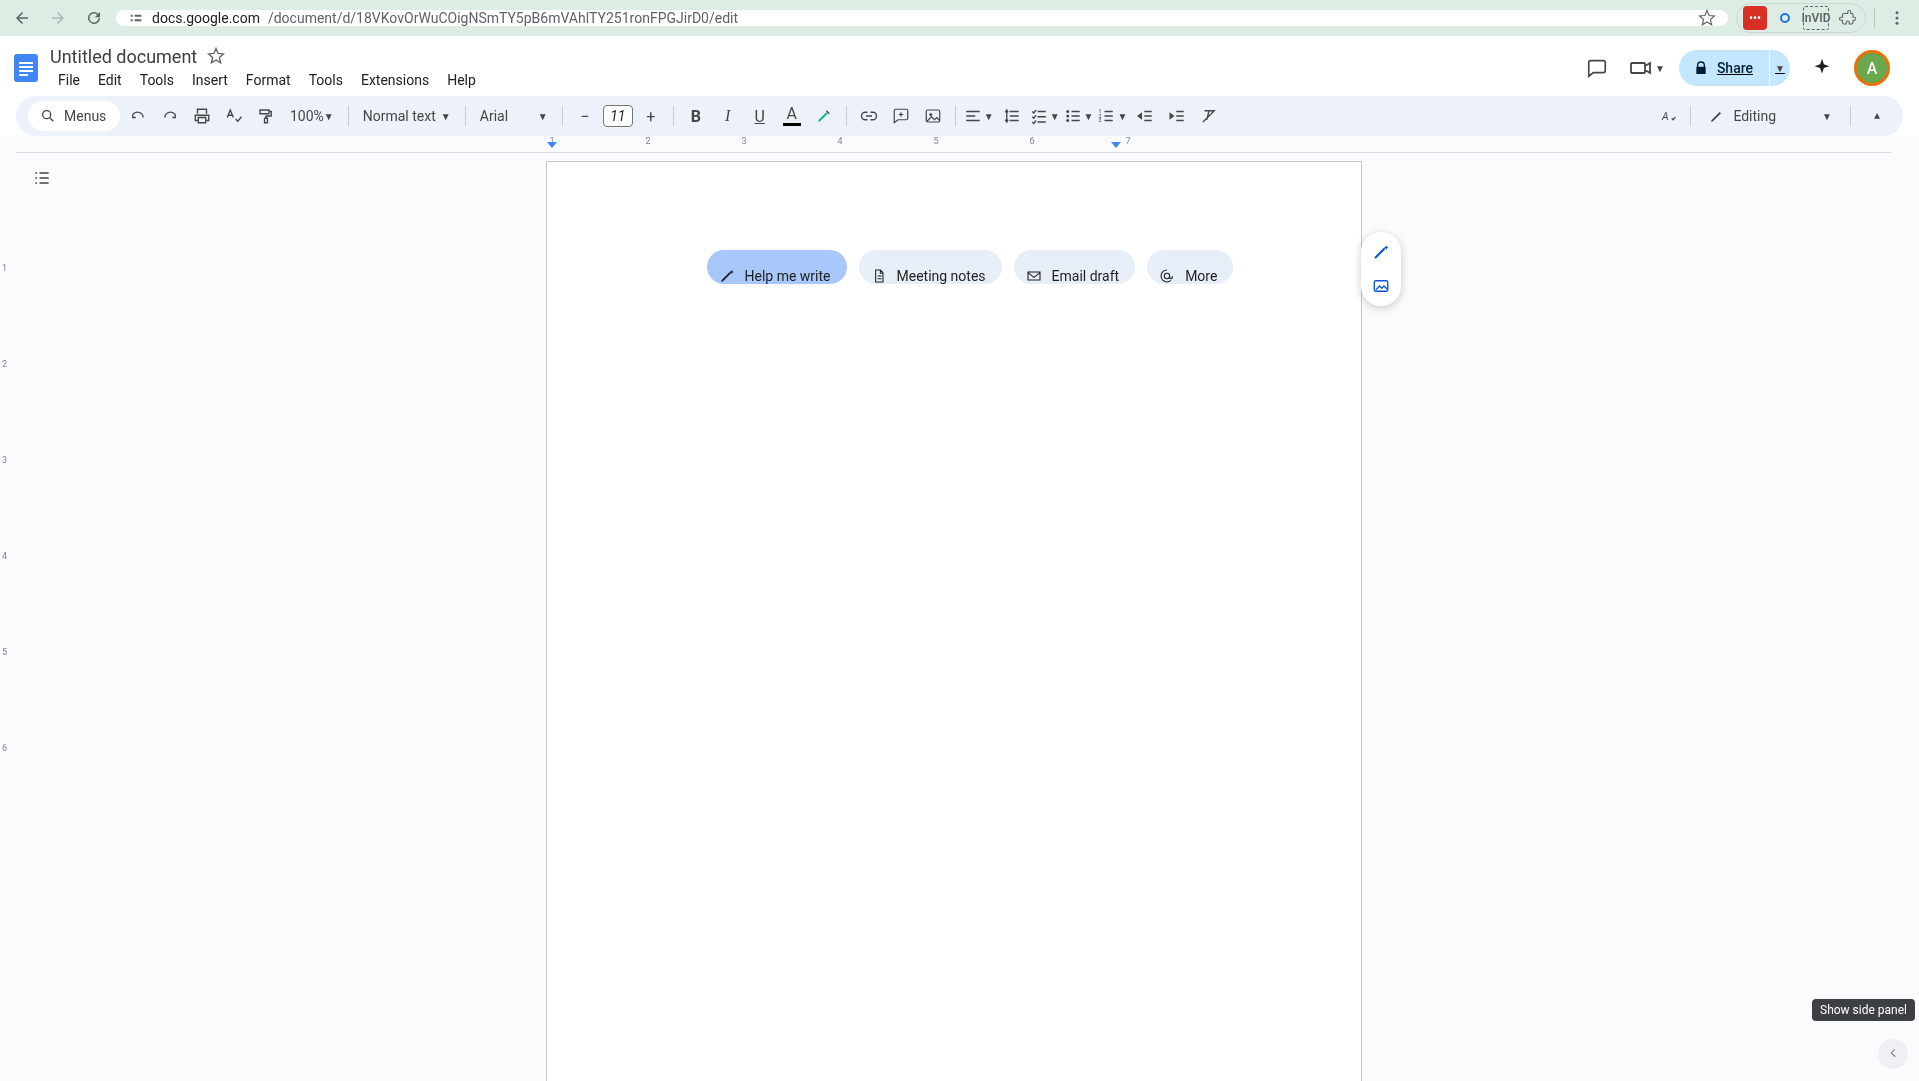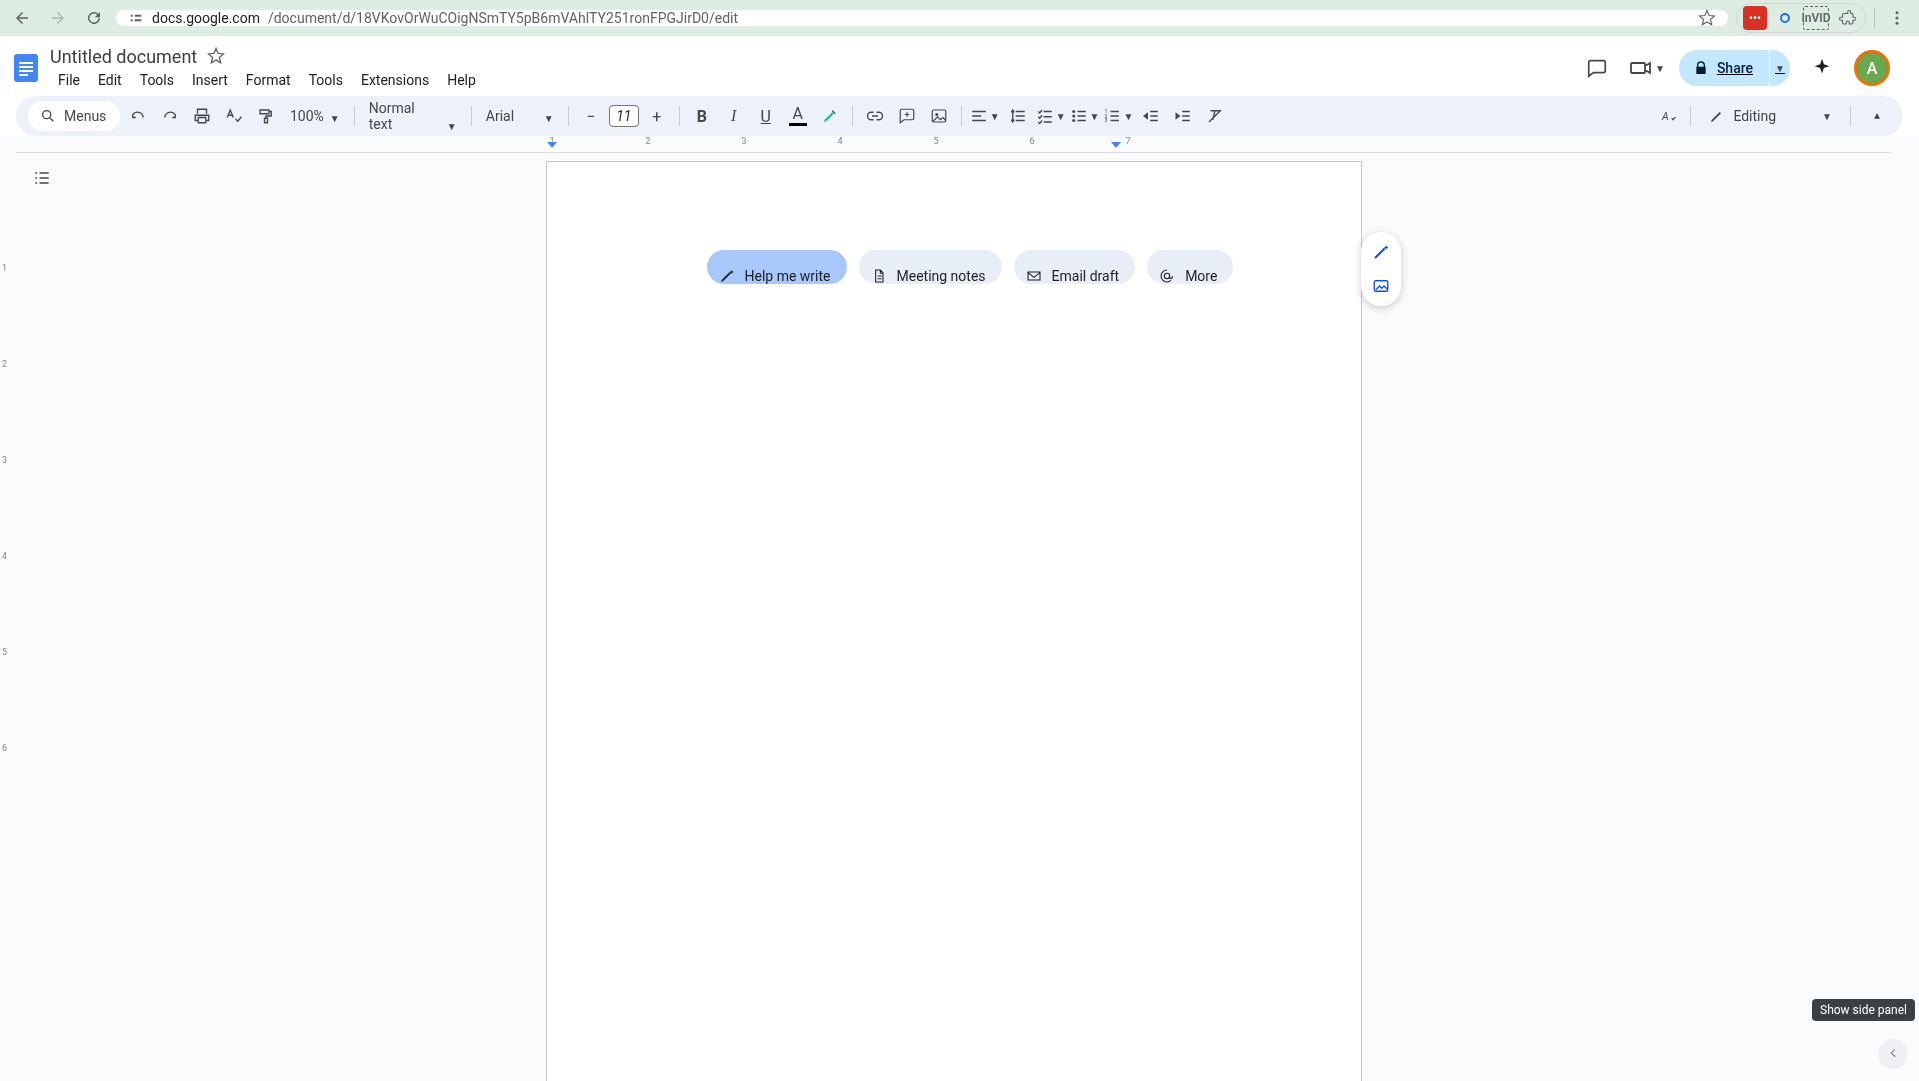--- a/index.html
+++ b/index.html
@@ -33,21 +33,21 @@
 .avatar { width:36px; height:36px; border-radius:50%; background:#6aa84f; border:3px solid #e8710a; display:flex; align-items:center; justify-content:center; color:#fff; font-weight:500; position:relative; }
 .avatar::before { content:""; position:absolute; inset:-6px; border:2px solid #34a853; border-radius:50%; border-right-color:#ea4335; border-top-color:#fbbc04; border-left-color:#4285f4; opacity:.4; display:none;}
 .gemini-star { color:#1f1f1f; }
 
 
 .toolbar { height:40px; margin:0 16px; background:#edf2fa; border-radius:24px; display:flex; align-items:center; padding:0 12px; gap:4px; }
 .tool-pill { height:30px; background:#fff; border-radius:15px; display:flex; align-items:center; padding:0 12px; gap:8px; font-size:14px; color:#444746; cursor:pointer; }
 .tool-pill.search { width:92px; }
 .tb-btn { min-width:28px; height:28px; border-radius:4px; display:flex; align-items:center; justify-content:center; color:#444746; cursor:pointer; }
 .tb-sep { width:1px; height:20px; background:#c7cad1; margin:0 4px; }
-.tb-select { display:flex; align-items:flex-end; gap:6px; font-size:14px; color:#444746; padding:0 6px; cursor:pointer; }
+.tb-select { display:flex; align-items:center; font-size:14px; color:#444746; padding:0 6px; cursor:pointer; }
 .font-size-box { display:flex; align-items:center; gap:4px; }
 .font-size-input { width:30px; height:22px; border:1px solid #747775; border-radius:4px; text-align:center; font-size:14px; color:#1f1f1f; background:#fff;font-style:italic; }
 .caret { font-size:10px; color:#444746; }
 .toolbar-spacer { flex:1; }
 .mode-pill { height:30px; display:flex; align-items:center; gap:8px; padding:0 10px; font-size:14px; color:#444746; cursor:pointer; }
 .underline-a { display:flex; flex-direction:column; align-items:center; line-height:1;}
 .underline-a .bar { width:18px; height:3px; background:#000; margin-top:1px;}
 .highlight-pen { color:#444746; }
 .collapse-btn { width:28px; height:28px; border-radius:50%; display:flex; align-items:center; justify-content:center; color:#444746; margin-left:4px; cursor:pointer; }
 

